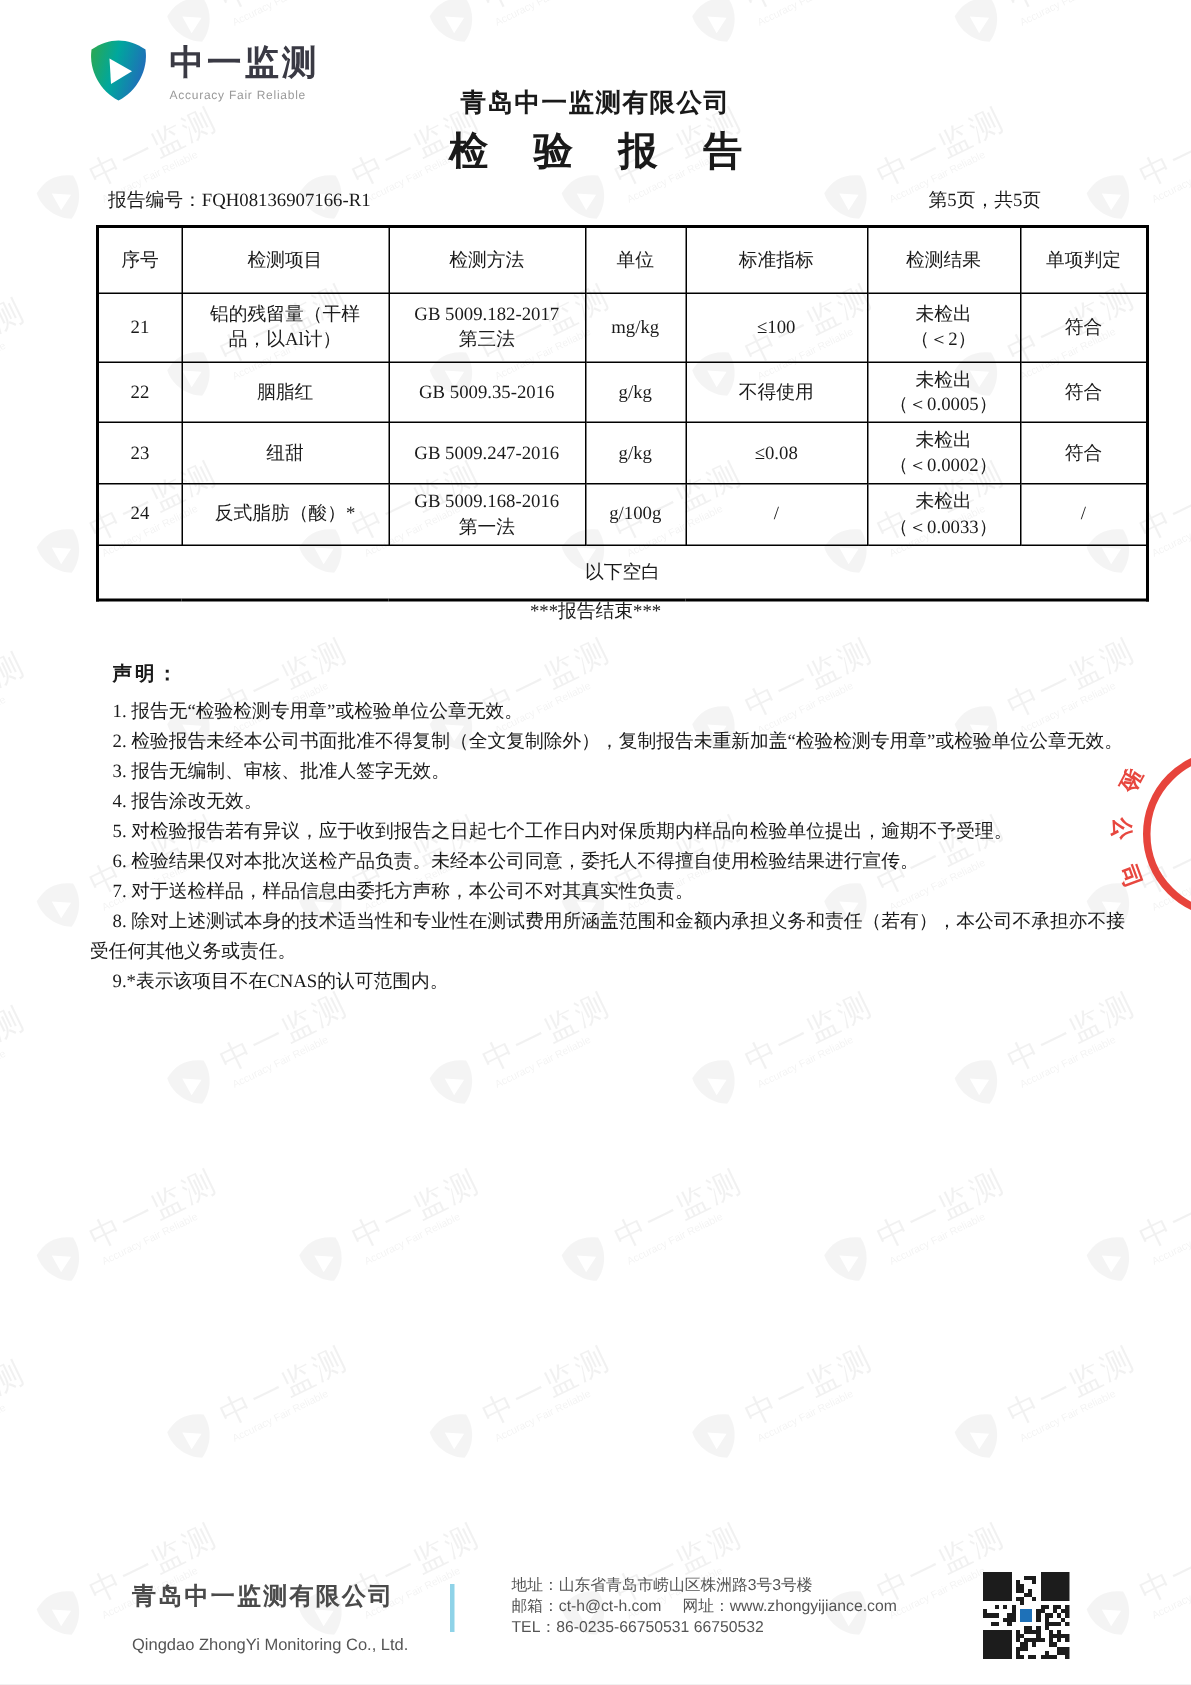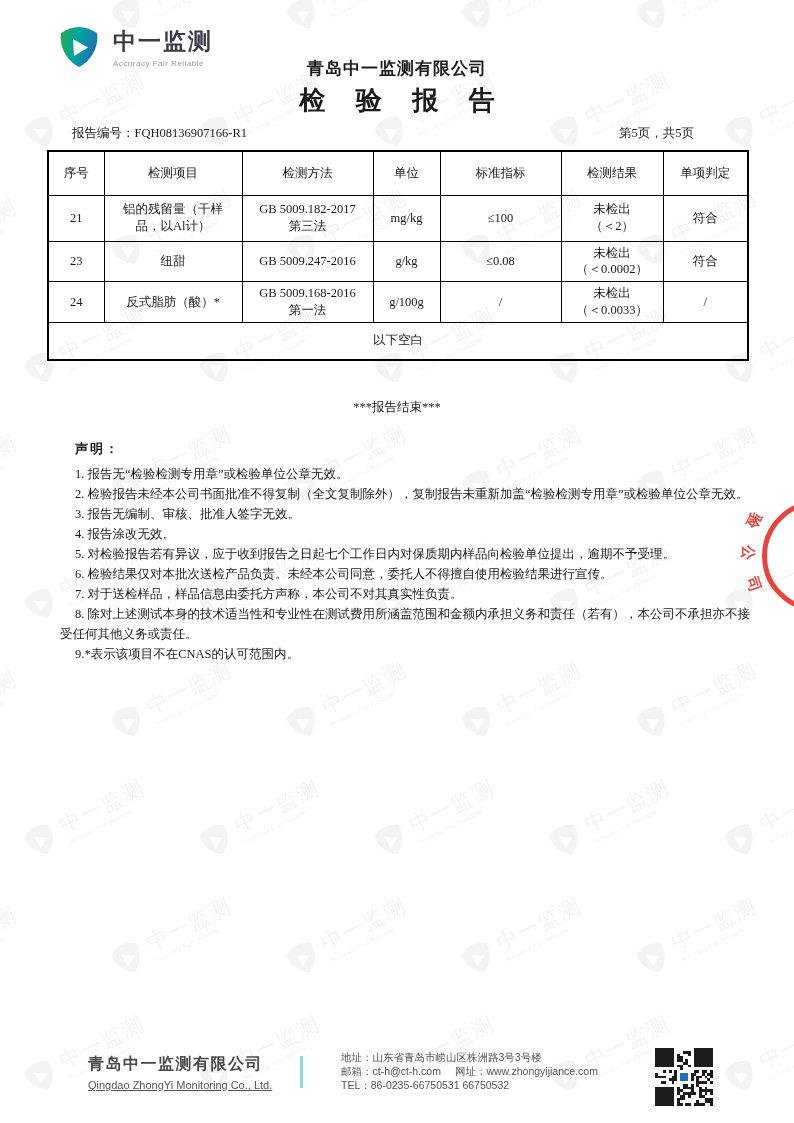--- a/index.html
+++ b/index.html
@@ -21,21 +21,21 @@
   .logo-tagline { font-size:8px; color:#999; letter-spacing:0.5px; font-family:"Liberation Sans",sans-serif; margin-top:2px; }
   .company-title { position:absolute; top:57px; left:0; right:0; text-align:center;
                    font-size:17px; font-weight:bold; letter-spacing:1px; }
   .report-title  { position:absolute; top:83px; left:0; right:0; text-align:center;
                    font-size:26px; font-weight:bold; letter-spacing:12px; text-indent:12px; }
   .meta-row { position:absolute; top:125px; left:47px; right:47px;
               display:flex; justify-content:space-between; font-size:12.5px; }
   .meta-left  { margin-left:25px; }
   .meta-right { margin-right:53px; }
   
-  .table-wrap { position:absolute; top:150px; left:47px; width:700px; }
+  .table-wrap { position:absolute; top:150px; left:64px; width:700px; }
   table { width:100%; border-collapse:collapse; table-layout:fixed; }
   th, td { border:1px solid #000; text-align:center; vertical-align:middle;
            font-size:12.5px; font-weight:normal; padding:3px 4px;
            white-space:pre-line; line-height:1.35; }
   table { border:2px solid #000; }
   thead tr { height:44px; }
   .blank-cell { height:37px; }
   
   .end-note { position:absolute; top:399px; left:0; right:0; text-align:center; font-size:12.5px; }
   .statements { position:absolute; top:440px; left:60px; width:697px; font-size:12.5px; }
@@ -43,21 +43,21 @@
   .stmt { text-indent:15px; line-height:1.6; }
   
   .seal-ring { position:absolute; left:762px; top:500px; width:112px; height:112px;
                border-radius:50%; border:5px solid #e5342b; opacity:0.92; }
   .seal-char { position:absolute; font-size:15px; font-weight:bold; color:#e5342b; opacity:0.9; }
   
   .footer { position:absolute; left:0; top:1046px; width:794px; height:70px;
             font-family:"Liberation Sans",sans-serif; }
   .footer-company { position:absolute; left:88px; top:8px; }
   .footer-company-cn { font-size:16px; font-weight:bold; color:#4a4a4a; letter-spacing:1.5px; }
-  .footer-company-en { font-size:11px; color:#555; margin-top:4px;text-decoration:underline; }
+  .footer-company-en { font-size:11px; color:#555; margin-top:16px; }
   .footer-divider { position:absolute; left:300px; top:10px; width:3px; height:32px; background:#8fd3e8; }
   .footer-contact { position:absolute; left:341px; top:4px; font-size:10.5px; color:#545454; line-height:14px; }
   .footer-contact .line2 span + span { margin-left:14px; }
   .qr { position:absolute; left:655px; top:2px; width:58px; height:58px; }
   .qr svg rect { fill:#1c1c1c; }
 </style>
 </head>
 <body>
 
 <div class="page">
@@ -599,20 +599,30 @@
           <tr style="height: 46px; margin-left: 44px;">
             <td>21</td>
             <td>铝的残留量（干样
 品，以Al计）</td>
             <td>GB 5009.182-2017
 第三法</td>
             <td>mg/kg</td>
             <td>≤100</td>
             <td>未检出
 （＜2）</td>
+            <td>符合</td>
+          </tr>
+          <tr style="height: 37px;">
+            <td>22</td>
+            <td>胭脂红</td>
+            <td>GB 5009.35-2016</td>
+            <td>g/kg</td>
+            <td>不得使用</td>
+            <td>未检出
+（＜0.0005）</td>
             <td>符合</td>
           </tr>
           <tr style="height: 38px;">
             <td>23</td>
             <td>纽甜</td>
             <td>GB 5009.247-2016</td>
             <td>g/kg</td>
             <td>≤0.08</td>
             <td>未检出
 （＜0.0002）</td>

